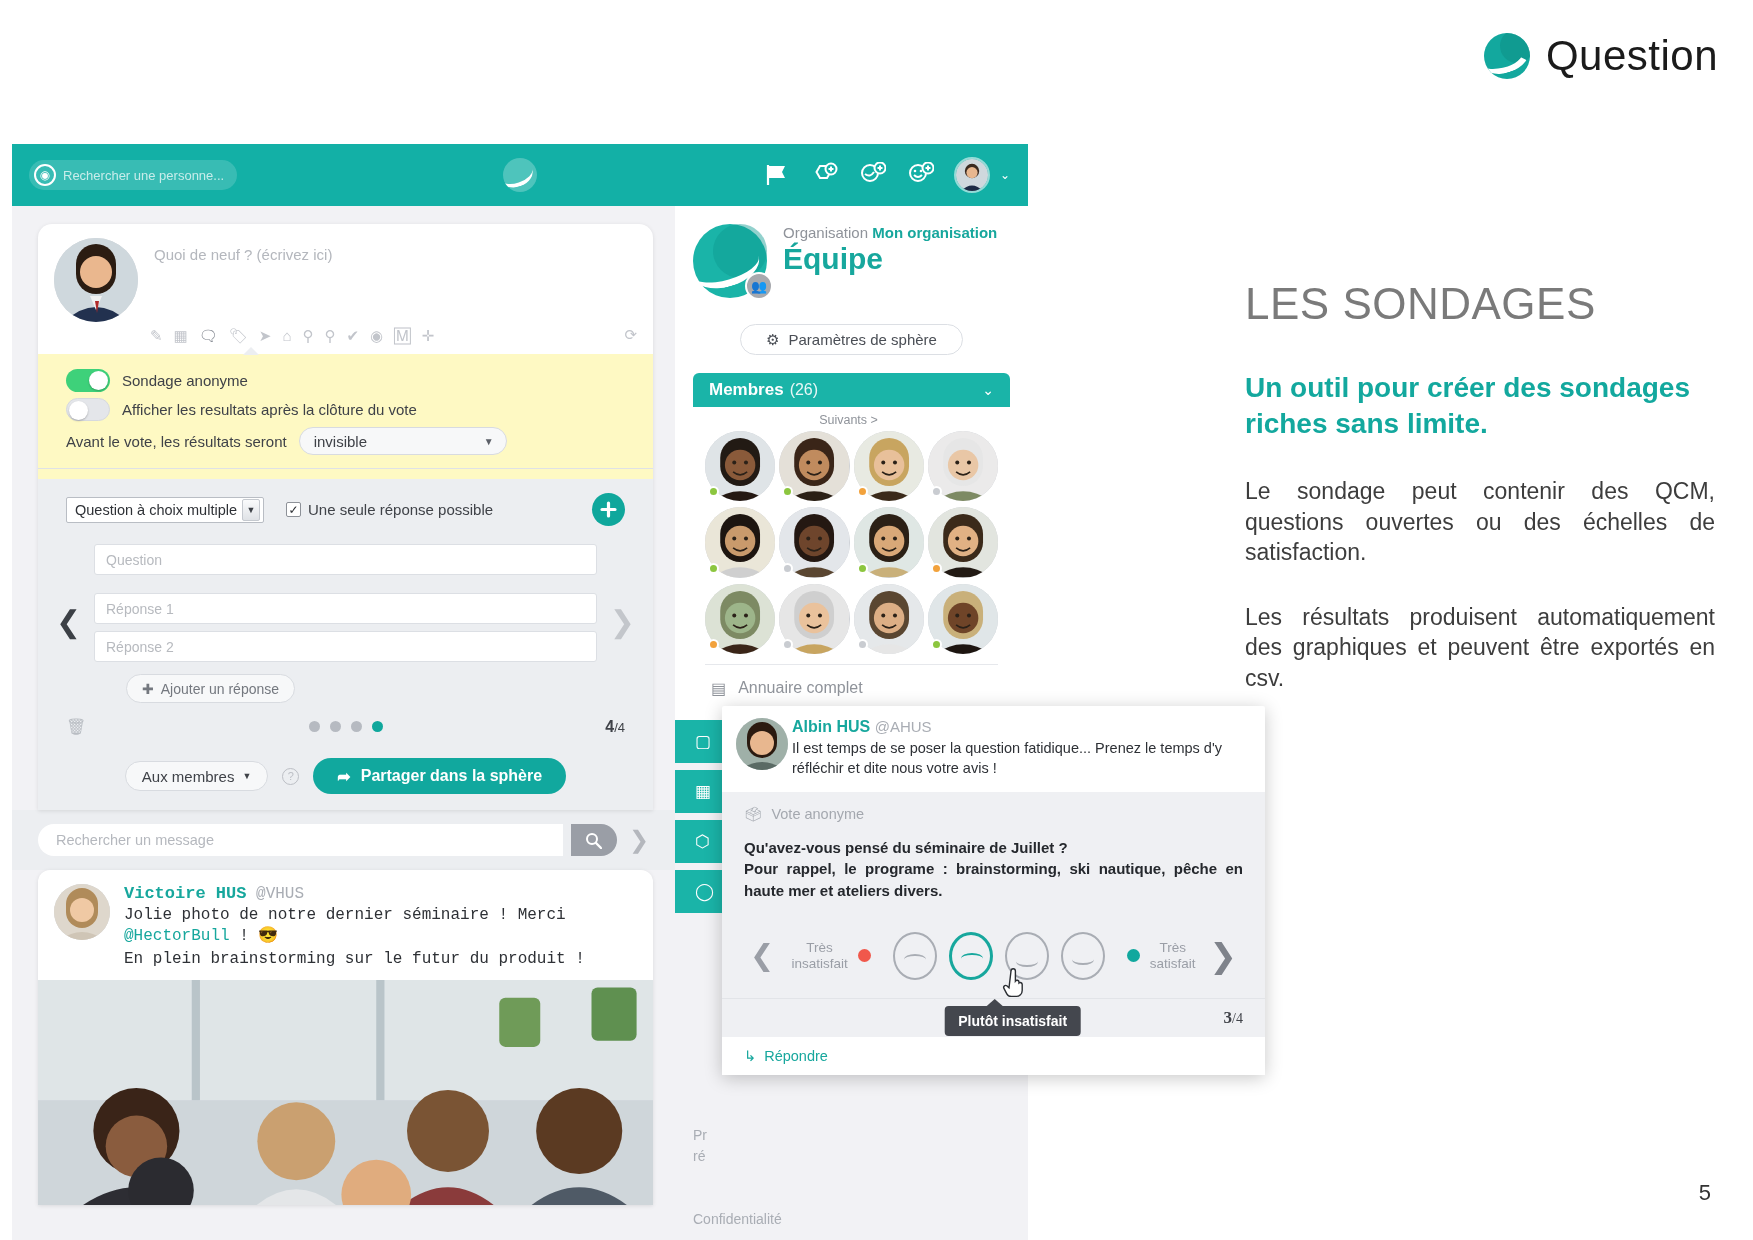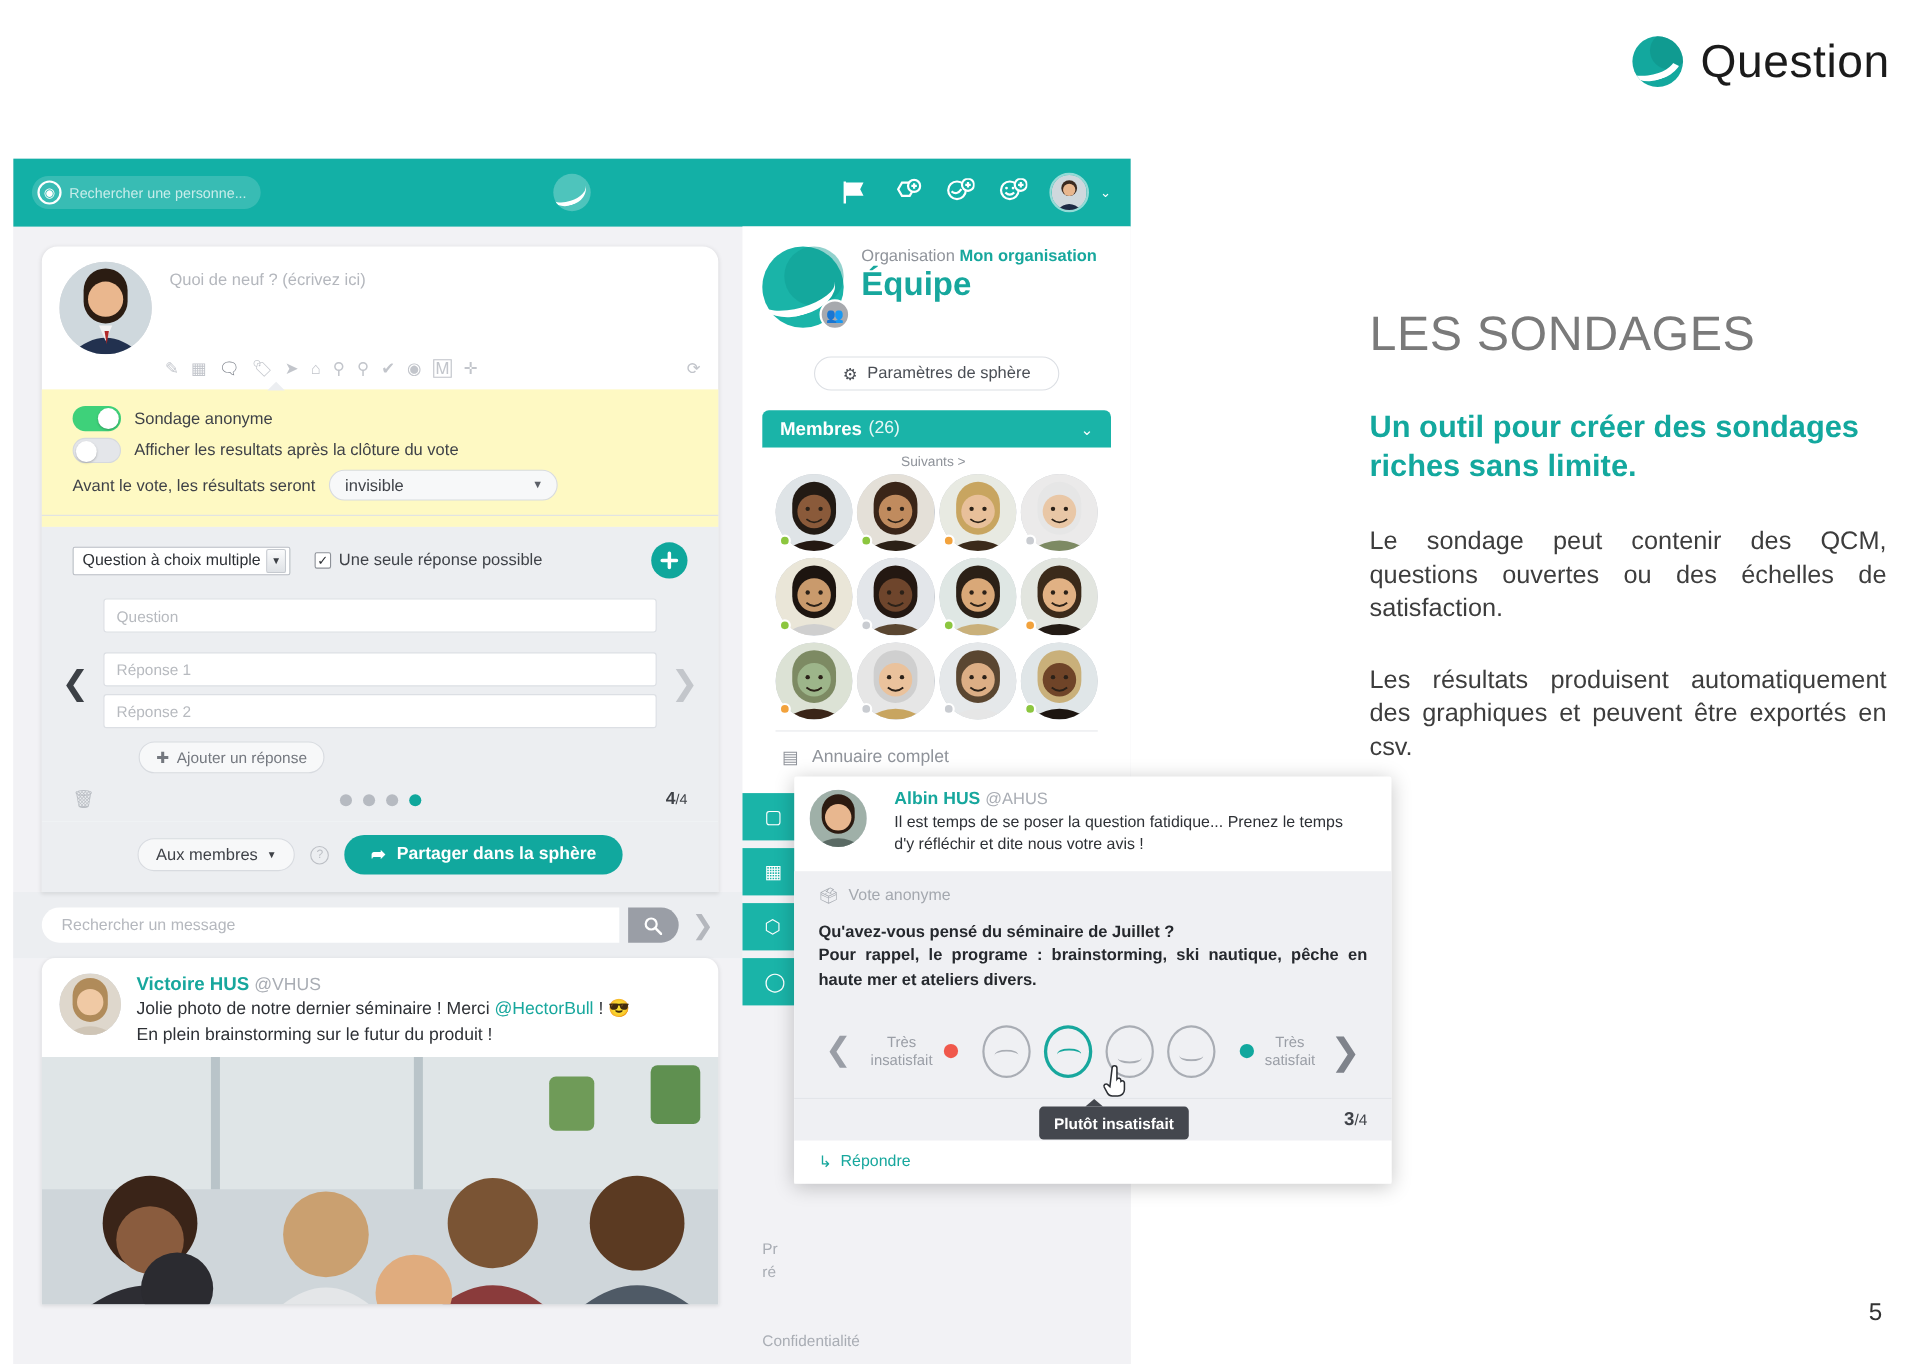--- a/index.html
+++ b/index.html
@@ -124,21 +124,21 @@
 
   
   #msg-search-bar { margin: 0; padding: 14px 26px 14px 26px; background: #eceef1; display: flex; align-items: center; gap: 12px; }
   #msg-search { flex: 1; height: 32px; background: #fff; border-radius: 16px 0 0 16px; display: flex; align-items: center;
                 padding-left: 18px; font-size: 14.5px; color: #b5b8be; position: relative; }
   #msg-search-btn { width: 46px; height: 32px; background: #9a9ea6; border-radius: 0 16px 16px 0; color: #fff;
                     display: flex; align-items: center; justify-content: center; font-size: 16px; margin-left: -4px; }
   #msg-next { color: #b4b7bd; font-size: 24px; }
 
   
-  #post { margin: 0 22px 0 26px; background: #fff; border-radius: 12px 12px 0 0; box-shadow: 0 1px 4px rgba(0,0,0,.10); overflow: hidden; }
+  #post { margin: 0 22px 0 26px; background: #fff; border-radius: 12px 12px 0 0; box-shadow: 0 1px 4px rgba(0,0,0,.10); overflow: hidden; font-family: Liberation Mono, monospace; }
   #post .phead { display: flex; gap: 14px; padding: 14px 16px 10px 16px; }
   #post .avatar { width: 56px; height: 56px; }
   #post .pname { font-size: 17px; font-weight: 700; color: #17a79d; }
   #post .phandle { font-size: 16px; color: #a9adb4; font-weight: 400; }
   #post .ptext { font-size: 16px; color: #2e3136; line-height: 1.32; margin-top: 2px; }
   #post .ptext .mention { color: #17a79d; }
   #post .pimg { height: 225px; background: #b9c2c8; position: relative; overflow: hidden; }
 
   
   #sphere-card { margin: 0; background: #fff; padding: 18px 18px 0 18px; min-height: 172px; }
@@ -167,21 +167,21 @@
   .memwrap { position: relative; }
   .pres { position: absolute; left: 3px; bottom: 4px; width: 11px; height: 11px; border-radius: 50%; border: 2px solid #fff; }
   #annuaire { border-top: 1px solid #e6e8ec; margin-top: 10px; padding: 14px 6px 14px 6px; display: flex; align-items: center;
               gap: 12px; font-size: 16px; color: #8f939a; }
   .sb { margin: 0 0 7px 0; height: 43px; background: #1ab4a8; color: #fff; display: flex; align-items: center; padding-left: 20px; font-size: 17px; }
   #bottom-note { position: absolute; left: 18px; bottom: 10px; font-size: 14px; color: #a9adb4; line-height: 1.5; }
 
   
   #poll-popup { position: absolute; left: 722px; top: 706px; width: 543px; background: #fff;
                 box-shadow: 0 3px 18px rgba(0,0,0,.22); border-radius: 2px; }
-  #pp-head { display: flex; gap: 25px; padding: 12px 32px 13px 14px; }
+  #pp-head { display: flex; gap: 4px; padding: 12px 32px 13px 14px; }
   #pp-head .avatar { width: 52px; height: 52px; }
   #pp-name { font-size: 16px; font-weight: 700; color: #17a79d; }
   #pp-handle { font-size: 15px; color: #a9adb4; font-weight: 400; }
   #pp-intro { font-size: 14.5px; color: #2e3136; line-height: 1.4; margin-top: 2px; }
   #pp-body { background: #eff0f3; padding: 14px 22px 0 22px; }
   #pp-anon { display: flex; align-items: center; gap: 9px; font-size: 14.5px; color: #a4a8af; }
   #pp-q { margin-top: 14px; font-size: 15px; font-weight: 700; color: #25282d; line-height: 1.45; text-align: justify; }
   #scale { position: relative; display: flex; align-items: center; justify-content: center; gap: 0; padding: 30px 0 18px 0; }
   #scale .nav { position: absolute; font-size: 29px; color: #a9adb4; line-height: 1; }
   #scale .nav.l { left: 6px; color: #9a9ea6; }
@@ -196,21 +196,21 @@
   .face.sel .mouth { border-color: #17a79d; }
   .face.f1 .mouth { transform: rotate(180deg) translateY(2px); }
   .face.f2 .mouth { transform: rotate(180deg) translateY(4px); }
   .face.f3 .mouth { transform: rotate(0deg); }
   .face.f4 .mouth { transform: rotate(0deg) translateY(-2px); }
   #cursor { position: absolute; left: 258px; top: 66px; font-size: 26px; color: #2b2e33; }
   #tooltip { position: absolute; left: 50%; transform: translateX(-36%); top: 104px; background: #44474e; color: #fff;
              font-size: 14px; font-weight: 700; padding: 7px 14px; border-radius: 4px; white-space: nowrap; }
   #tooltip::before { content: ""; position: absolute; top: -7px; left: 42px; border-left: 8px solid transparent;
                      border-right: 8px solid transparent; border-bottom: 7px solid #44474e; }
-  #pp-foot { background: #eff0f3; border-top: 1px solid #e2e4e8; display: flex; align-items: center; padding: 9px 22px; }
+  #pp-foot { background: #eff0f3; border-top: 1px solid #e2e4e8; display: flex; align-items: center; padding: 9px 22px; font-family: Liberation Serif, serif; }
   #pp-dots { margin: 0 auto; display: flex; gap: 10px; }
   #pp-count { font-size: 17px; color: #3f4248; font-weight: 700; }
   #pp-count small { font-weight: 400; font-size: 14px; }
   #pp-reply { background: #fff; padding: 11px 22px; font-size: 14.5px; color: #17a79d; display: flex; align-items: center; gap: 8px; }
 
   .clip { width: 100%; height: 100%; object-fit: cover; display: block; }
 </style>
 </head>
 <body>
 

